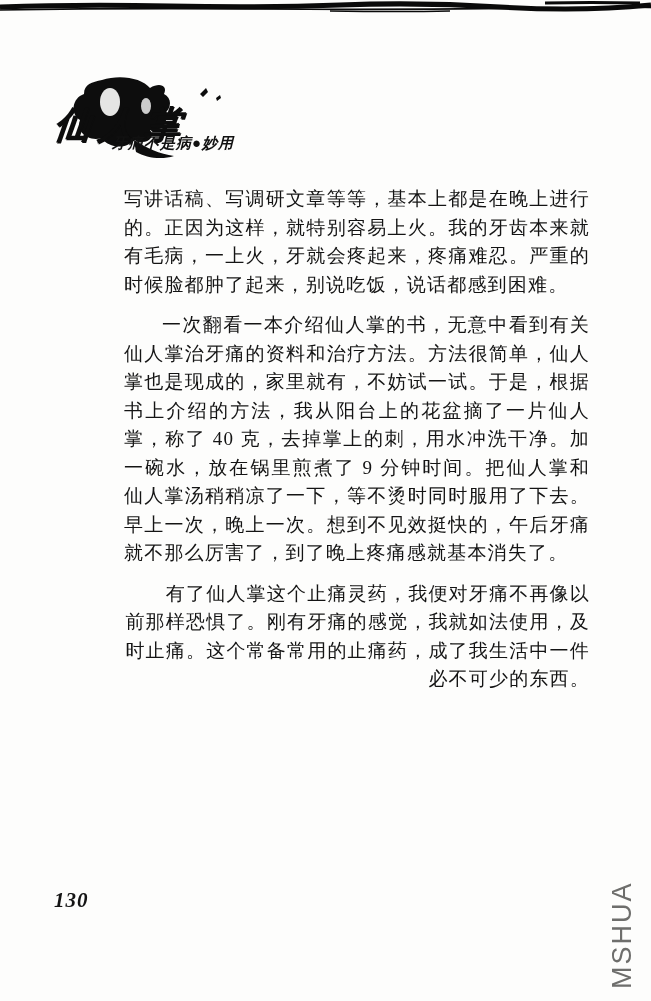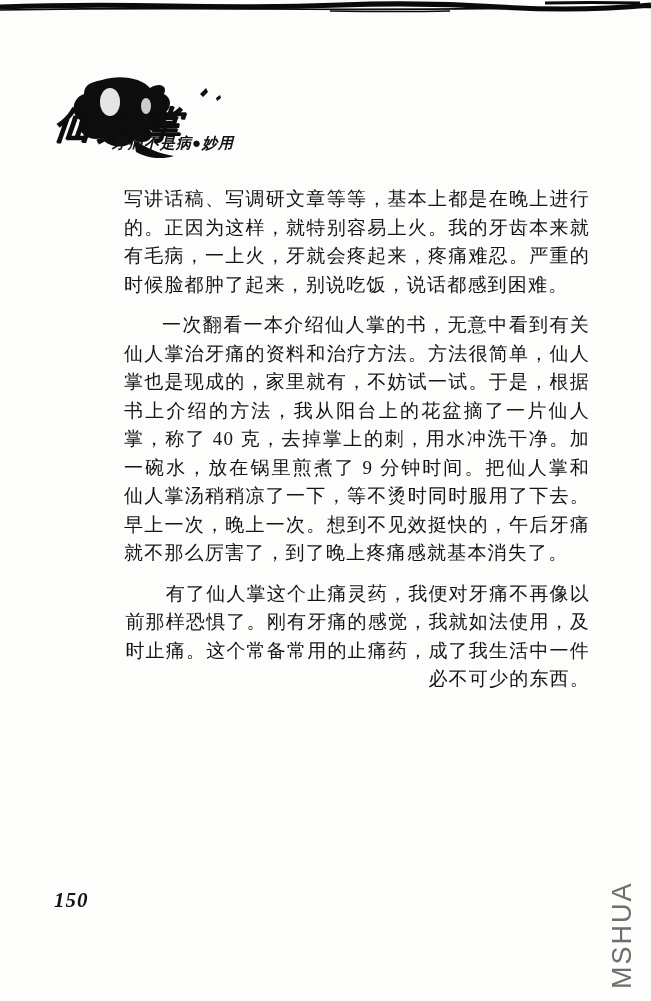--- a/index.html
+++ b/index.html
@@ -92,17 +92,17 @@
     <div class="logo-title">仙人掌</div>
     <div class="logo-subtitle">牙痛不是病●妙用</div>
   </div>
 
   <div class="article">
     <p class="no-indent">写讲话稿、写调研文章等等，基本上都是在晚上进行的。正因为这样，就特别容易上火。我的牙齿本来就有毛病，一上火，牙就会疼起来，疼痛难忍。严重的时候脸都肿了起来，别说吃饭，说话都感到困难。</p>
     <p>一次翻看一本介绍仙人掌的书，无意中看到有关仙人掌治牙痛的资料和治疗方法。方法很简单，仙人掌也是现成的，家里就有，不妨试一试。于是，根据书上介绍的方法，我从阳台上的花盆摘了一片仙人掌，称了 40 克，去掉掌上的刺，用水冲洗干净。加一碗水，放在锅里煎煮了 9 分钟时间。把仙人掌和仙人掌汤稍稍凉了一下，等不烫时同时服用了下去。早上一次，晚上一次。想到不见效挺快的，午后牙痛就不那么厉害了，到了晚上疼痛感就基本消失了。</p>
     <p>有了仙人掌这个止痛灵药，我便对牙痛不再像以前那样恐惧了。刚有牙痛的感觉，我就如法使用，及时止痛。这个常备常用的止痛药，成了我生活中一件必不可少的东西。</p>
   </div>
 
-  <div class="page-number">150</div>
+  <div class="page-number">130</div>
 
   <div class="watermark">MSHUA</div>
 
 </div>
 
 </body></html>

